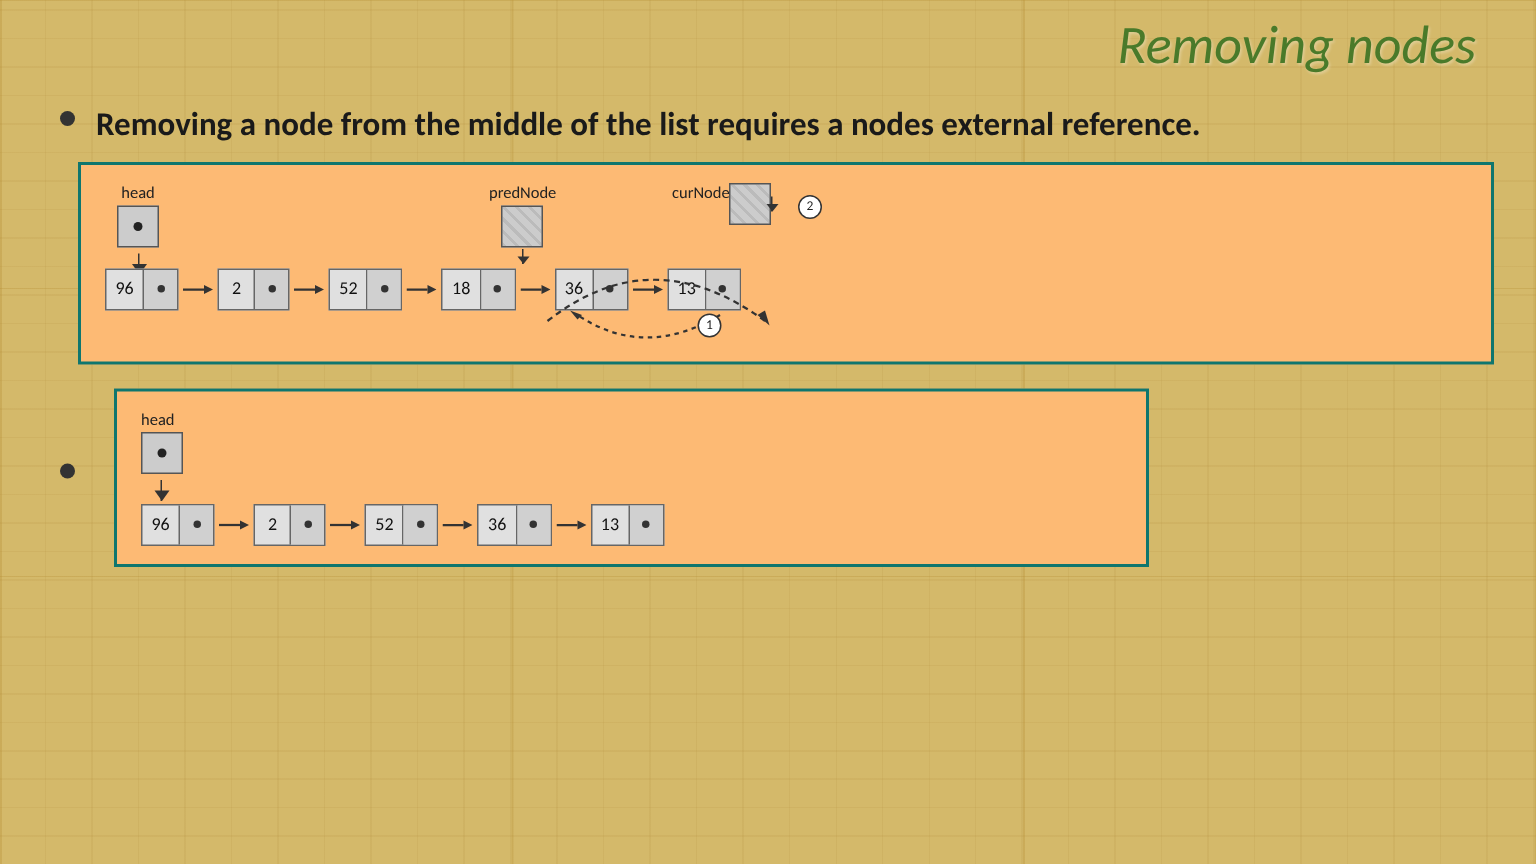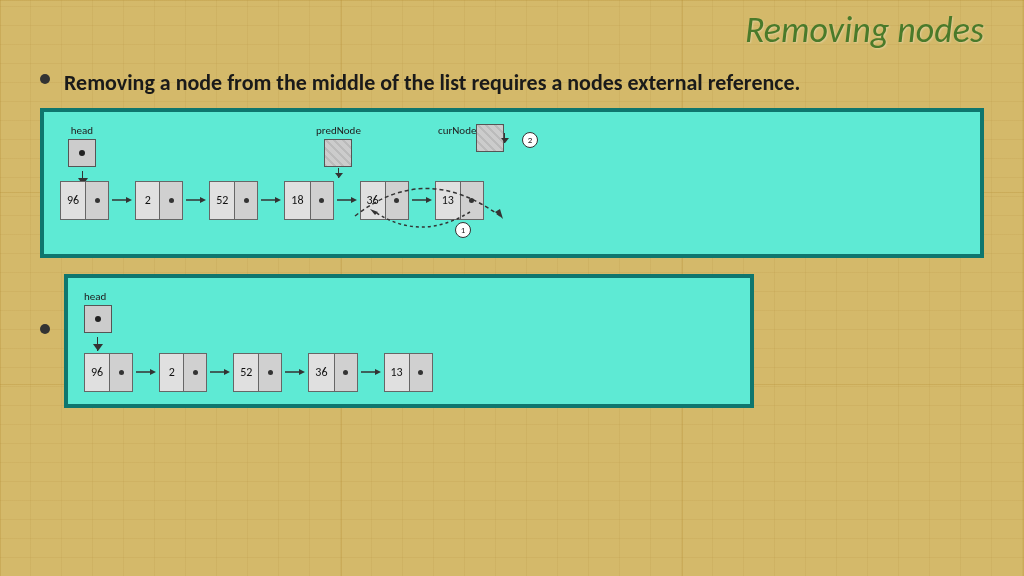--- a/index.html
+++ b/index.html
@@ -83,24 +83,24 @@
     .bullet-text {
       font-size: 22px;
       font-weight: bold;
       color: #1a1a1a;
       line-height: 1.35;
       flex: 1;
     }
 
     
     .diagram-wrapper {
-      background: #5eead4;
-      border: 4px solid #0f766e;
+      background: #fdba74;
+      border: 2px solid #0f766e;
       padding: 12px 16px;
-      margin-left: 0px;
+      margin-left: 12px;
       margin-right: 0px;
       display: inline-block;
       width: 100%;
     }
 
     .diagram1-wrapper {
       margin-bottom: 10px;
     }
 
     
@@ -143,21 +143,21 @@
       border-left: 5px solid transparent;
       border-right: 5px solid transparent;
       border-top: 7px solid #333;
     }
 
     .node {
       display: flex;
       align-items: center;
       border: 1.5px solid #666;
       background: #e0e0e0;
-      height: 39px;
+      height: 28px;
     }
 
     .node-val {
       padding: 0 6px;
       font-size: 12px;
       color: #111;
       border-right: 1.5px solid #666;
       height: 100%;
       display: flex;
       align-items: center;

